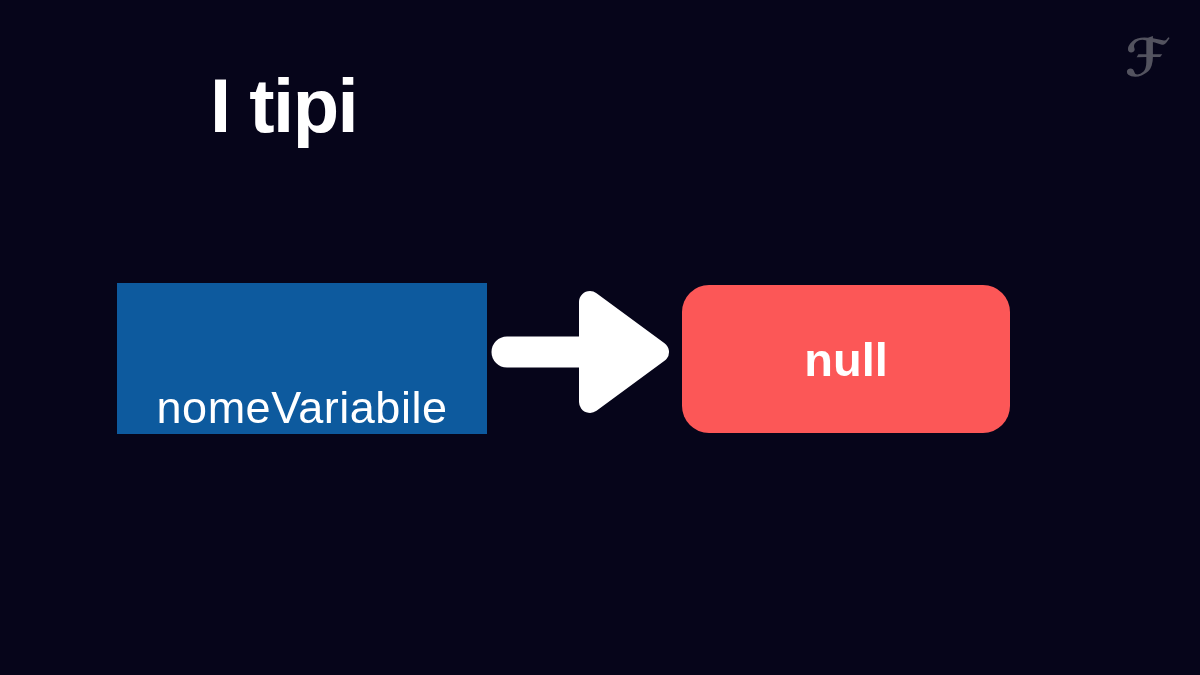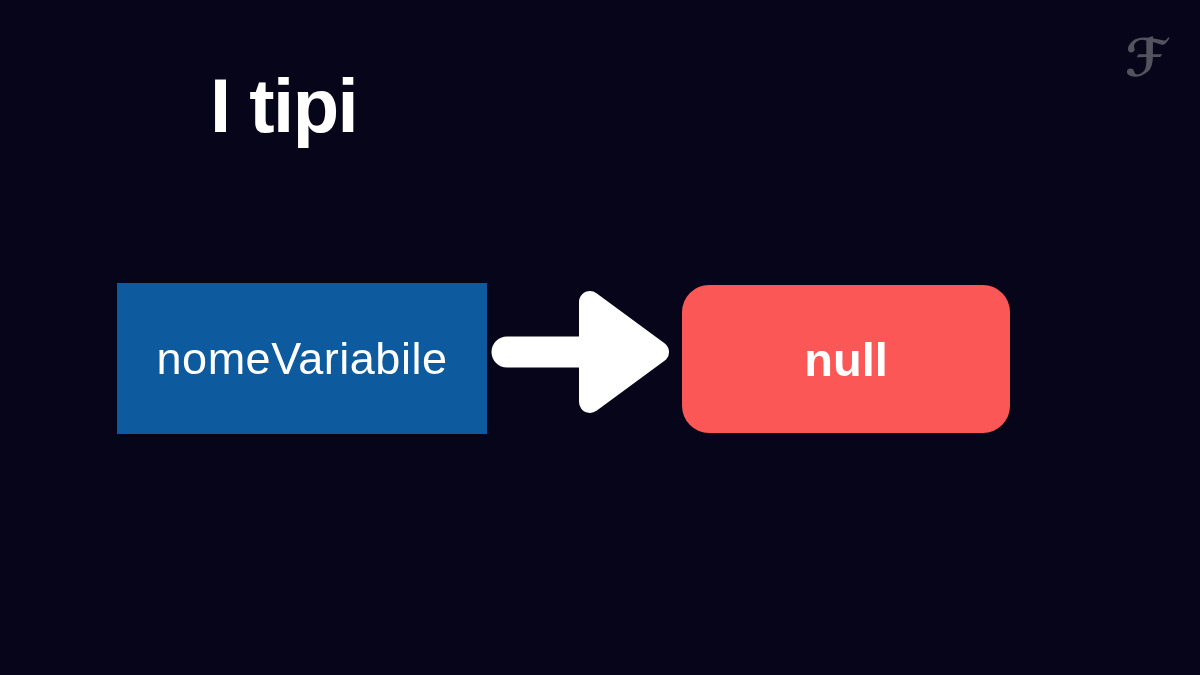--- a/index.html
+++ b/index.html
@@ -55,21 +55,21 @@
     font-family: "DejaVu Sans", sans-serif;
   }
   .box-variable {
     position: absolute;
     left: 117px;
     top: 283px;
     width: 370px;
     height: 151px;
     background: #0d5a9e;
     display: flex;
-    align-items: center;
+    align-items: flex-end;
     justify-content: center;
   }
   .box-variable .label {
     color: #ffffff;
     font-size: 45px;
     font-weight: 400;
     letter-spacing: 0.5px;
   }
   .arrow {
     position: absolute;

